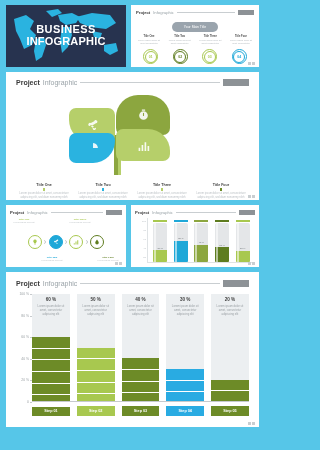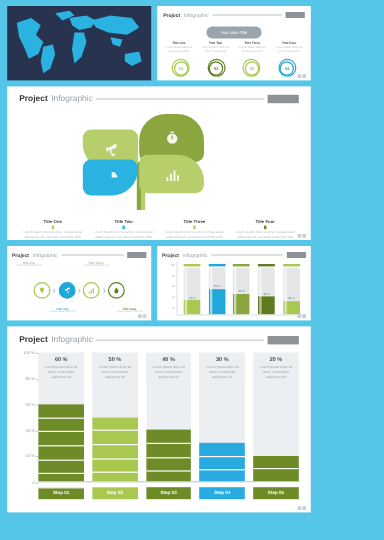--- a/index.html
+++ b/index.html
@@ -137,20 +137,24 @@
           <path d="M8 14 L20 10 L28 16 L24 24 L30 30 L26 40 L18 44 L14 34 L10 26 Z"></path>
           <path d="M30 34 L38 32 L40 40 L36 52 L30 56 L28 46 Z"></path>
           <path d="M52 10 L66 8 L74 12 L70 18 L60 20 L54 16 Z"></path>
           <path d="M56 22 L64 22 L66 30 L62 42 L56 48 L54 36 Z"></path>
           <path d="M70 12 L86 8 L104 10 L110 18 L100 24 L84 22 L74 18 Z"></path>
           <path d="M86 26 L96 28 L94 34 L88 32 Z"></path>
           <path d="M98 40 L110 38 L112 46 L104 50 L98 46 Z"></path>
           <path d="M40 6 L52 4 L56 8 L46 12 Z"></path>
         </g>
       </svg>
+      <div class="ttl">
+        <span class="l1">BUSINESS</span>
+        <span class="l2">INFOGRAPHIC</span>
+      </div>
     </div>
 
     <div class="panel flow-panel">
       <div class="phead">
         <span class="h1">Project</span>
         <span class="h2">Infographic</span>
         <span class="rule"></span>
         <span class="badge"></span>
       </div>
 

